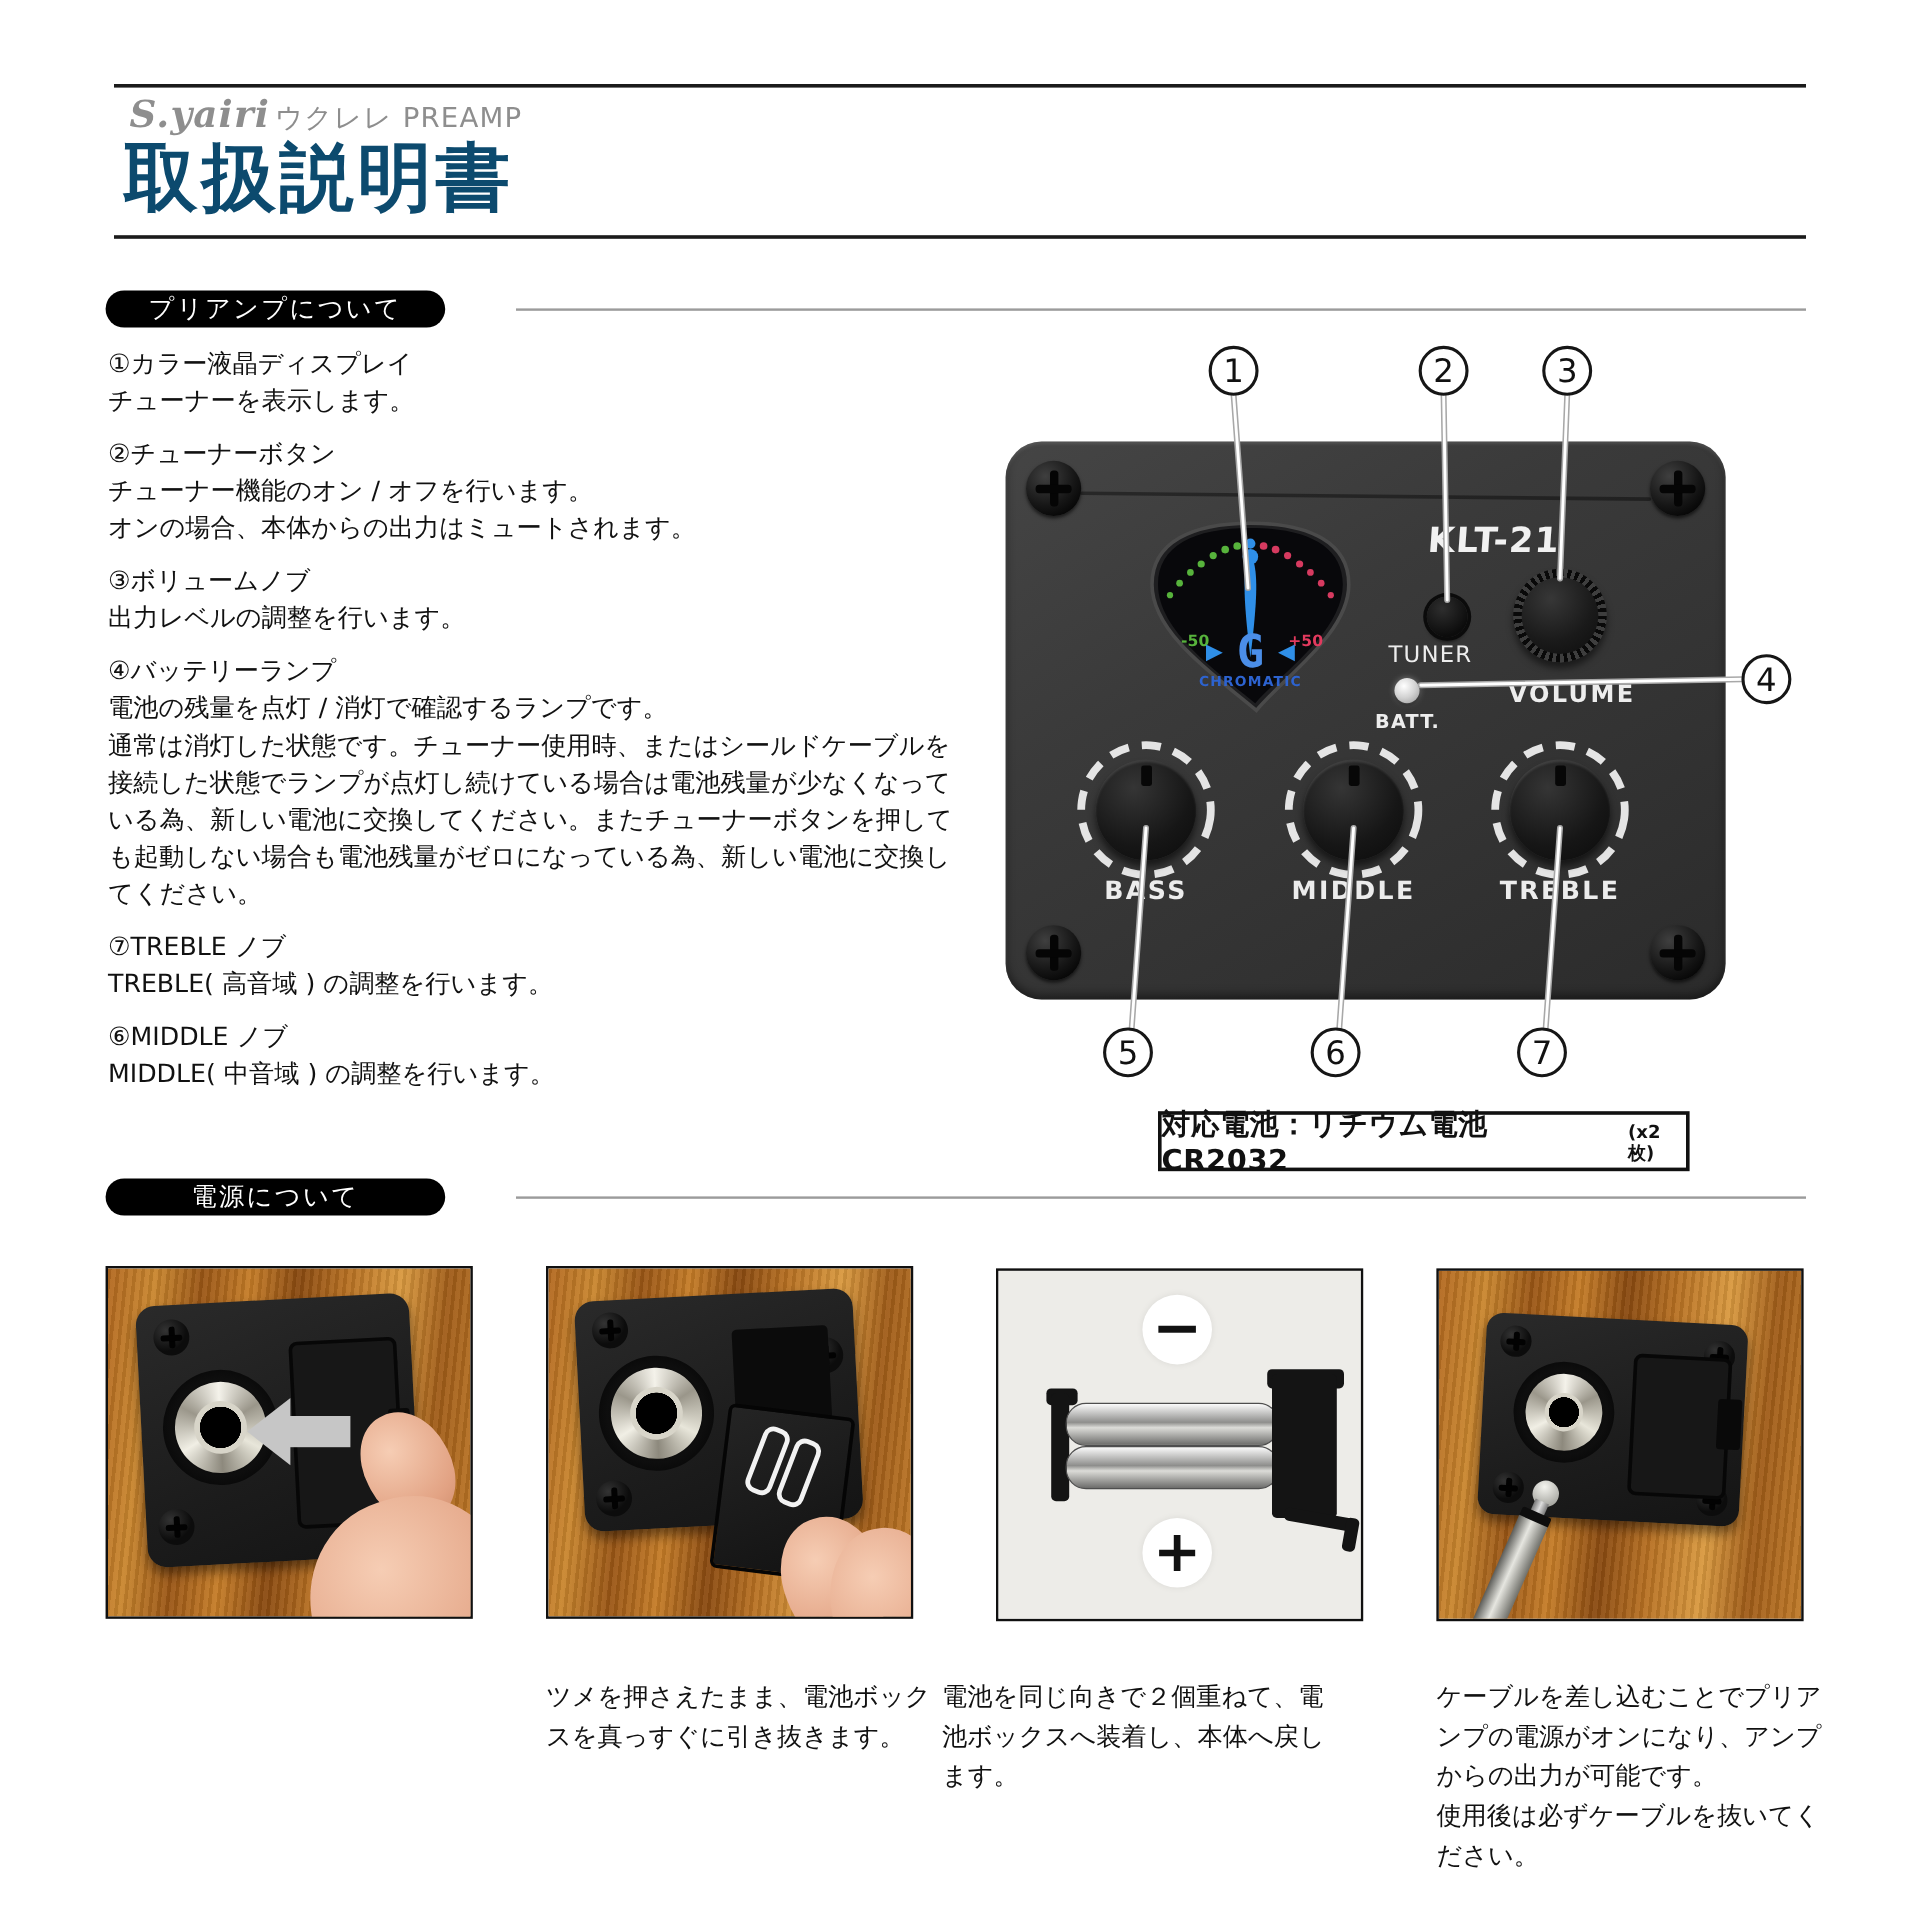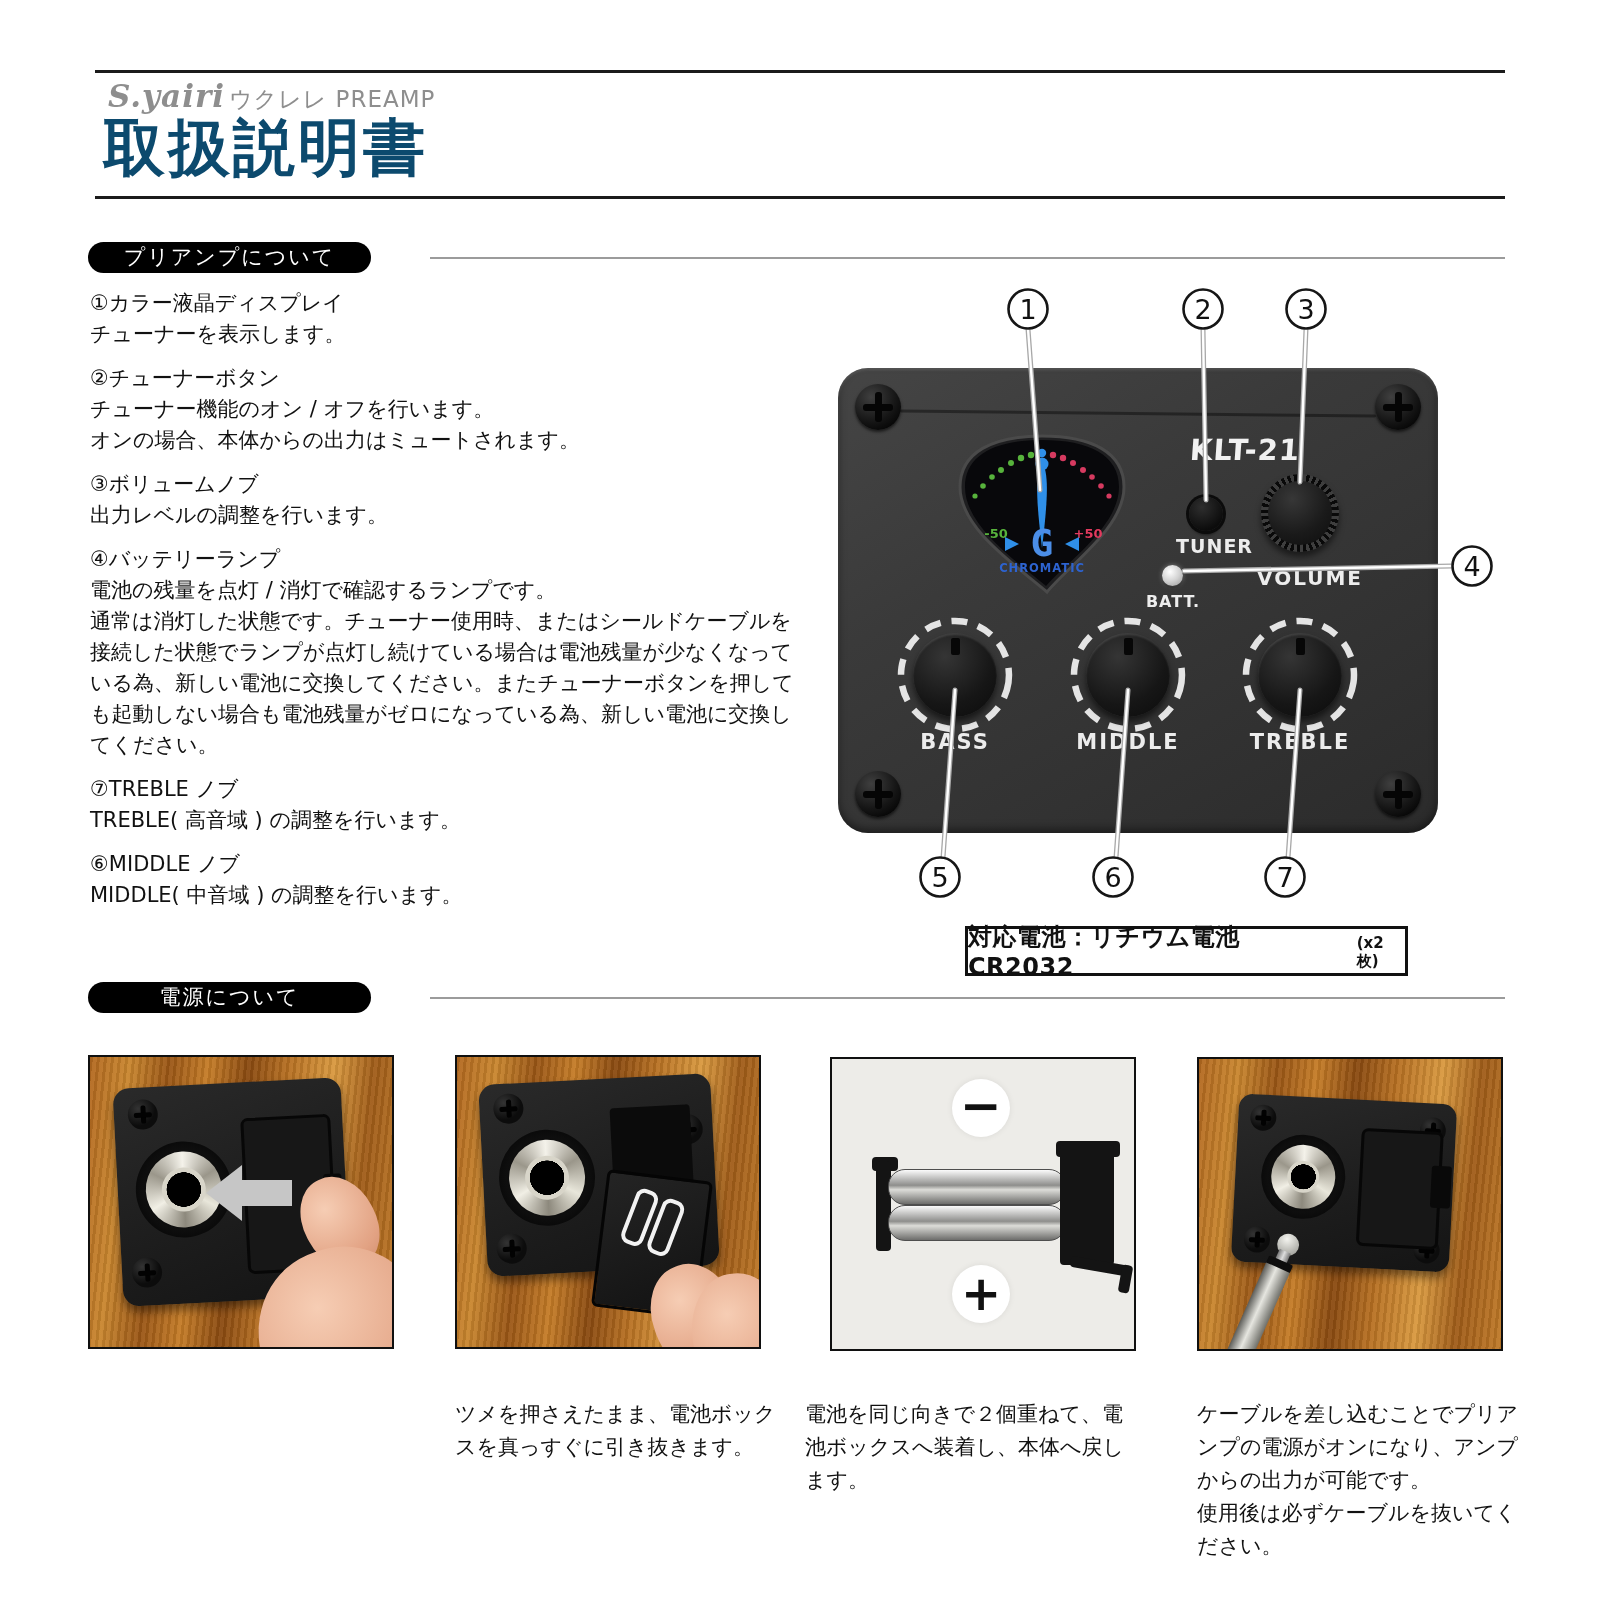--- a/index.html
+++ b/index.html
@@ -36,22 +36,22 @@
   .screw::before{left:50%;top:18%;bottom:18%;width:7px;margin-left:-3.5px;}
   .screw::after{top:50%;left:18%;right:18%;height:7px;margin-top:-3.5px;}
 
   .display-svg{position:absolute;left:948px;top:430px;width:187px;height:168px;}
 
   .klt{position:absolute;left:1180px;top:433px;width:130px;text-align:center;color:#f1f1f1;
        font-size:29px;font-weight:bold;letter-spacing:1px;transform:skewX(-4deg);}
   .tuner-btn{position:absolute;left:1189px;top:497px;width:34px;height:34px;border-radius:50%;
              background:radial-gradient(circle at 38% 30%,#2e2e2e,#0c0c0c 72%);
              box-shadow:0 0 0 3px #0b0b0b,0 4px 3px rgba(0,0,0,.55);}
-  .tuner-label{position:absolute;left:1157px;top:535px;width:96px;text-align:right;color:#ededed;
-               font-size:19px;font-weight:bold;letter-spacing:1px;}
+  .tuner-label{position:absolute;left:1157px;top:535px;width:96px;text-align:left;color:#ededed;
+               font-size:19px;font-weight:normal;letter-spacing:1px;}
   .vol-knob{position:absolute;left:1261px;top:474px;width:78px;height:78px;border-radius:50%;
             background:repeating-conic-gradient(#090909 0deg 5deg,#3e3e3e 5deg 10deg);
             box-shadow:0 5px 6px rgba(0,0,0,.5);}
   .vol-knob::after{content:'';position:absolute;inset:7px;border-radius:50%;
             background:radial-gradient(circle at 38% 28%,#373737,#1a1a1a 58%,#0d0d0d);}
   .vol-label{position:absolute;left:1244px;top:566px;width:132px;text-align:center;color:#ededed;
              font-size:20px;font-weight:bold;letter-spacing:2px;}
   .batt-led{position:absolute;left:1162px;top:565px;width:21px;height:21px;border-radius:50%;
             background:radial-gradient(circle at 38% 32%,#ffffff,#d2d2d2 50%,#969696);
             box-shadow:0 0 5px rgba(255,255,255,.35),0 2px 2px rgba(0,0,0,.5);}
@@ -346,17 +346,17 @@
     </div>
     <div class="plug">
       <div class="ball"></div>
       <div class="neck"></div>
       <div class="ring"></div>
       <div class="shaft"></div>
     </div>
   </div>
 
   <div class="caption" style="left:455px">ツメを押さえたまま、電池ボックスを真っすぐに引き抜きます。</div>
-  <div class="caption" style="left:805px">電池を同じ向きで２個重ねて、電池ボックスへ装着し、本体へ戻します。</div>
+  <div class="caption" style="left:785px">電池を同じ向きで２個重ねて、電池ボックスへ装着し、本体へ戻します。</div>
   <div class="caption" style="left:1197px">ケーブルを差し込むことでプリアンプの電源がオンになり、アンプからの出力が可能です。
 使用後は必ずケーブルを抜いてください。</div>
 
 </div>
 
 </body></html>

